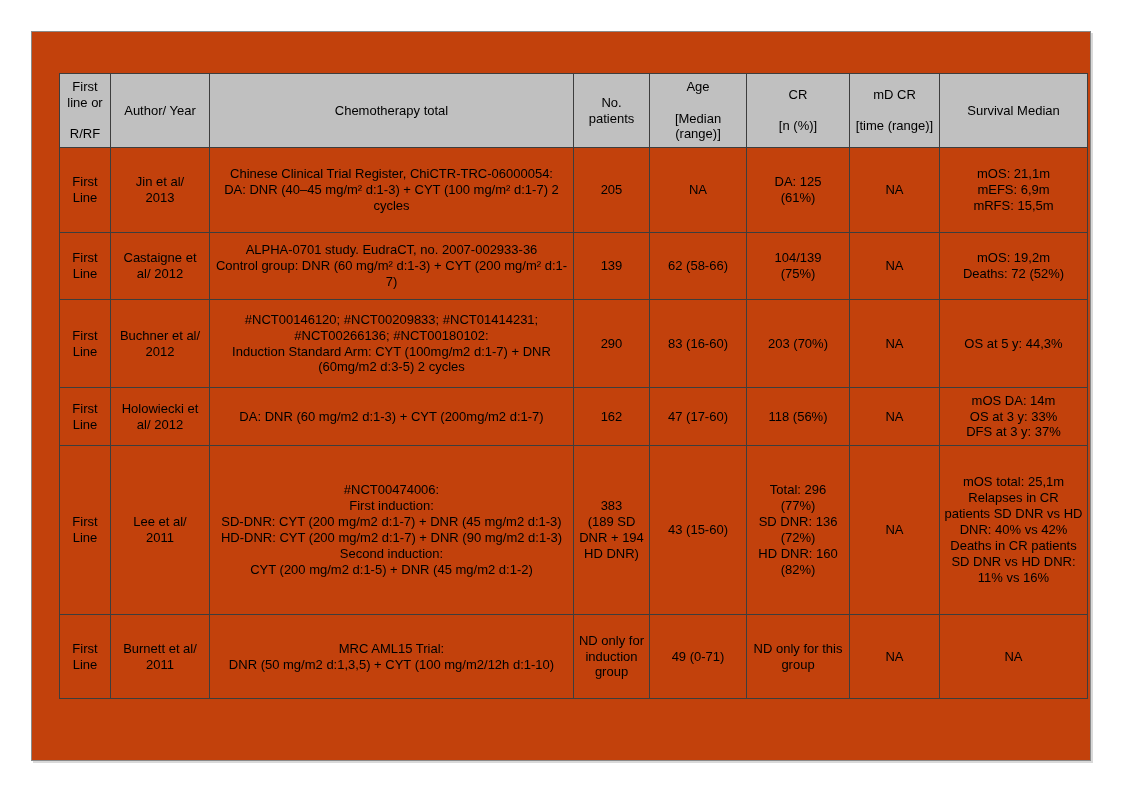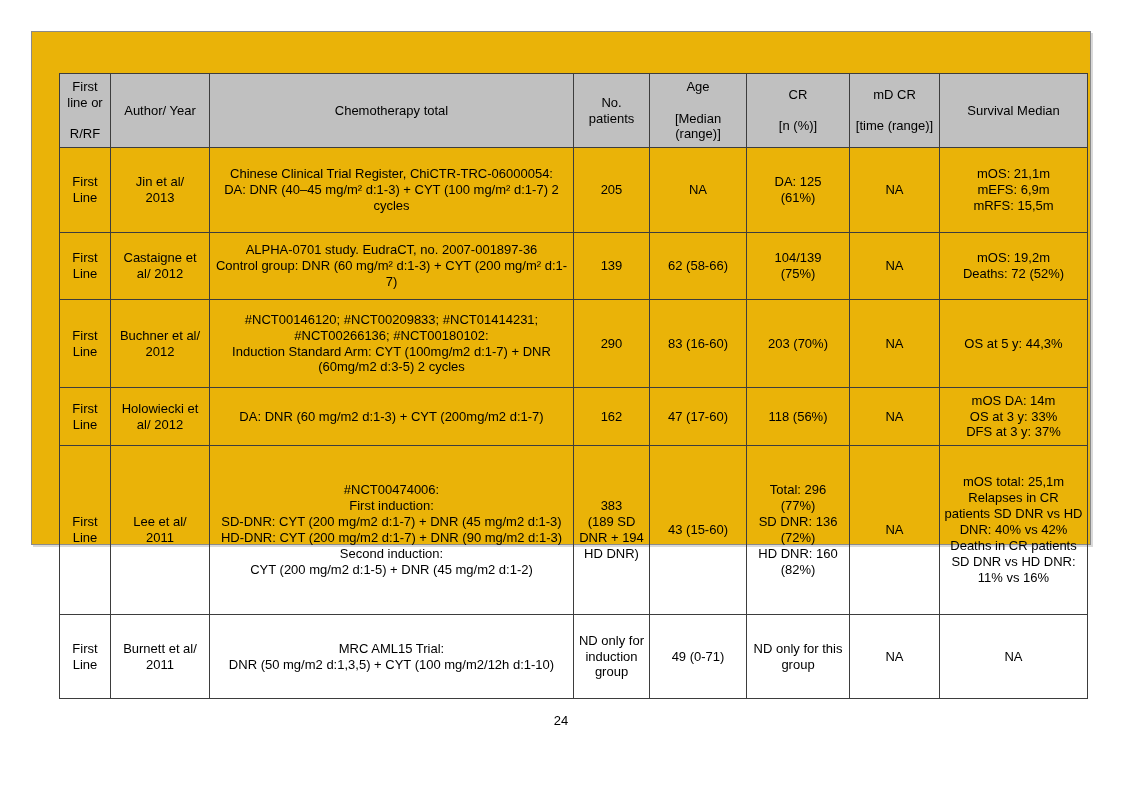--- a/index.html
+++ b/index.html
@@ -1,22 +1,22 @@
 <!DOCTYPE html>
 <html style="--header-bg: #c0c0c0; --grid: #3d3d3d; --page-border: #8a8a8a;"><head>
 <meta charset="utf-8">
 <style>
   html,body{margin:0;padding:0;}
   body{
     width:1122px;height:793px;position:relative;background:#ffffff;
     font-family:"Liberation Sans","DejaVu Sans",sans-serif;color:#000;
   }
   .page-frame{
-    position:absolute;left:31px;top:31px;width:1060px;height:514px;
-    box-sizing:border-box;background:#eab308;
+    position:absolute;left:31px;top:31px;width:1060px;height:730px;
+    box-sizing:border-box;background:#c2410c;
     border:1px solid var(--page-border,#8a8a8a);
     box-shadow:2px 2px 0 rgba(0,0,0,0.15);
     text-decoration:underline;
   }
   table.data-table{
     position:absolute;left:27px;top:41px;width:1028px;
     border-collapse:collapse;table-layout:fixed;
     font-size:13px;line-height:1.22;
   }
   table.data-table th,
@@ -89,21 +89,21 @@
           <td>DA: 125
 (61%)</td>
           <td>NA</td>
           <td>mOS: 21,1m
 mEFS: 6,9m
 mRFS: 15,5m</td>
         </tr>
         <tr>
           <td>First Line</td>
           <td>Castaigne et al/ 2012</td>
-          <td>ALPHA-0701 study. EudraCT, no. 2007-001897-36
+          <td>ALPHA-0701 study. EudraCT, no. 2007-002933-36
 Control group: DNR (60 mg/m² d:1-3) + CYT (200 mg/m² d:1-7)</td>
           <td>139</td>
           <td>62 (58-66)</td>
           <td>104/139
 (75%)</td>
           <td>NA</td>
           <td>mOS: 19,2m
 Deaths: 72 (52%)</td>
         </tr>
         <tr>
@@ -156,14 +156,13 @@
           <td>MRC AML15 Trial:
 DNR (50 mg/m2 d:1,3,5) + CYT (100 mg/m2/12h d:1-10)</td>
           <td>ND only for induction group</td>
           <td>49 (0-71)</td>
           <td>ND only for this group</td>
           <td>NA</td>
           <td>NA</td>
         </tr>
       </tbody>
   </table>
-  <div class="page-number">24</div>
 </div>
 
 </body></html>

